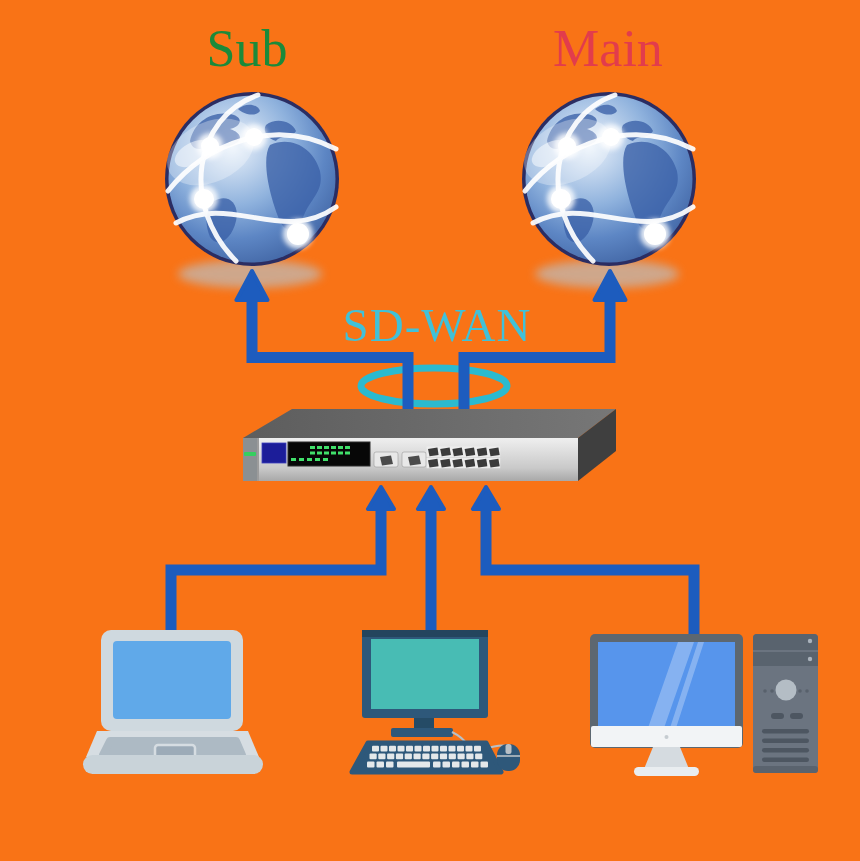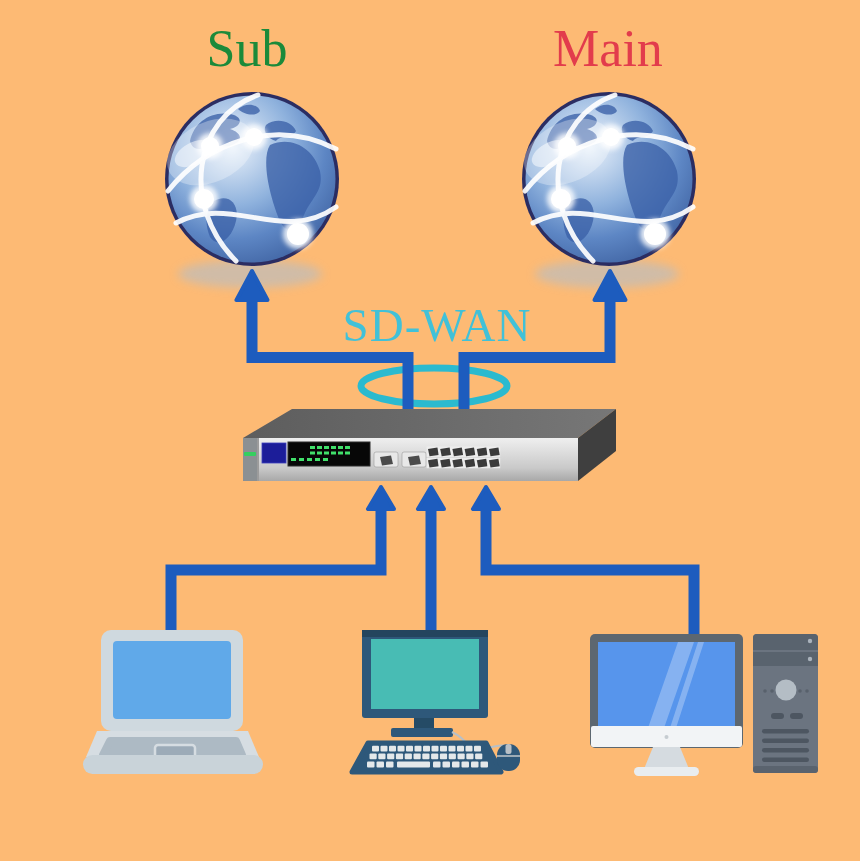--- a/index.html
+++ b/index.html
@@ -1,16 +1,16 @@
 <!DOCTYPE html>
 <html><head>
 <meta charset="utf-8">
 <style>
   html,body{margin:0;padding:0;background:#ffffff;}
-  .stage{position:relative;width:860px;height:861px;background:#fdba74;overflow:hidden;
+  .stage{position:relative;width:860px;height:861px;background:#f97316;overflow:hidden;
          font-family:"Liberation Serif","DejaVu Serif",serif;}
   svg{display:block;}
   text{font-family:"Liberation Serif","DejaVu Serif",serif;}
 </style>
 </head>
 <body>
 
 <div class="stage">
 <svg width="860" height="861" viewBox="0 0 860 861" xmlns="http://www.w3.org/2000/svg">
   <defs>

